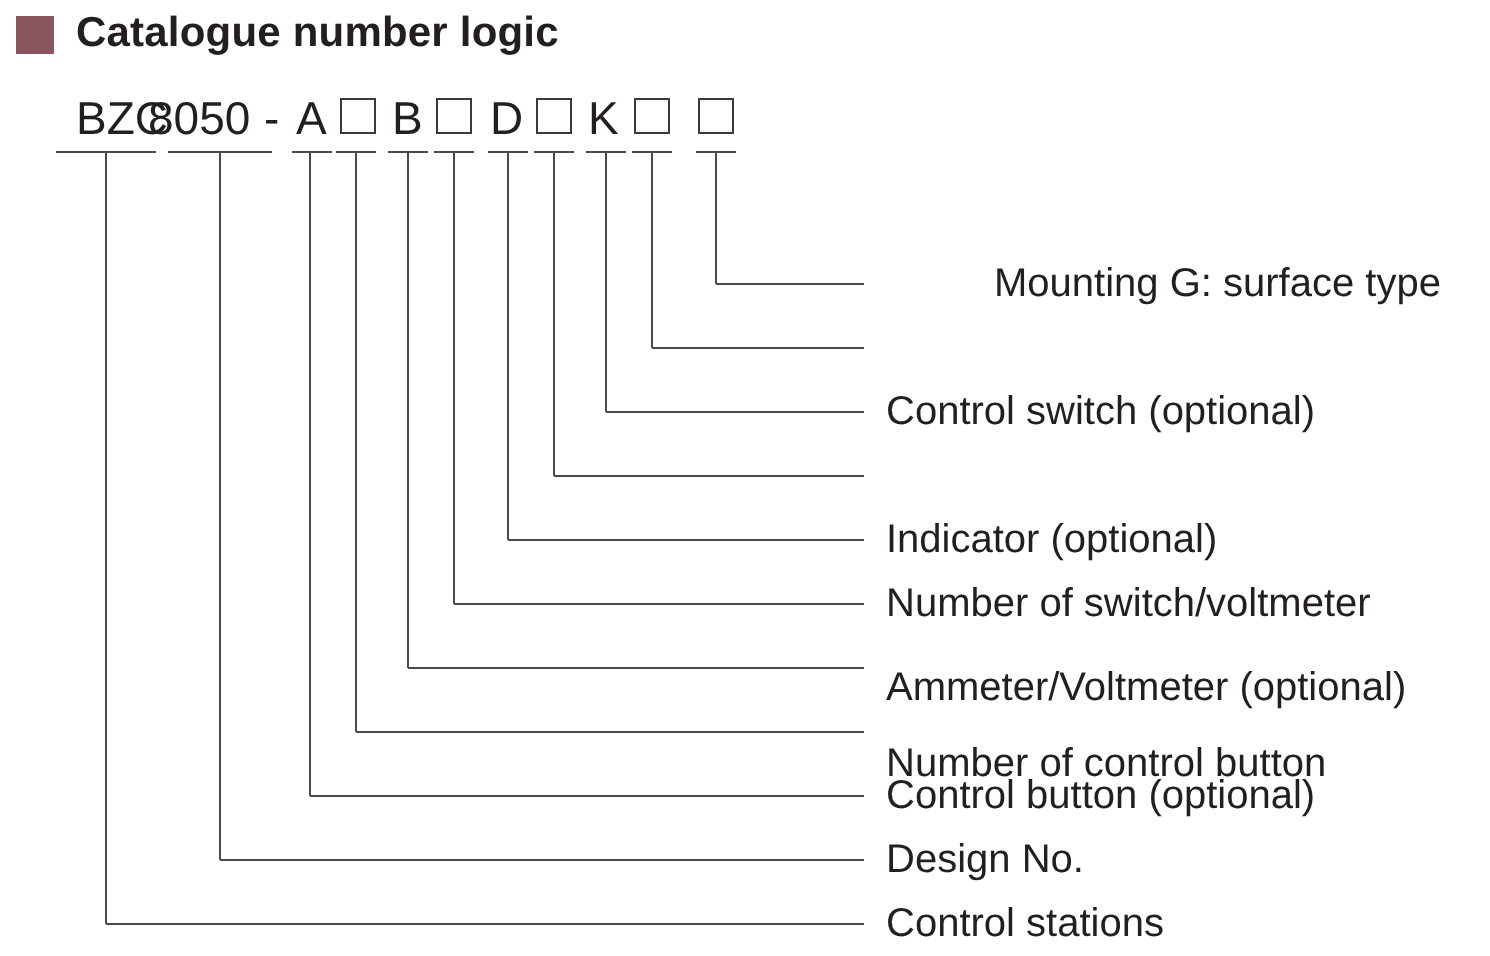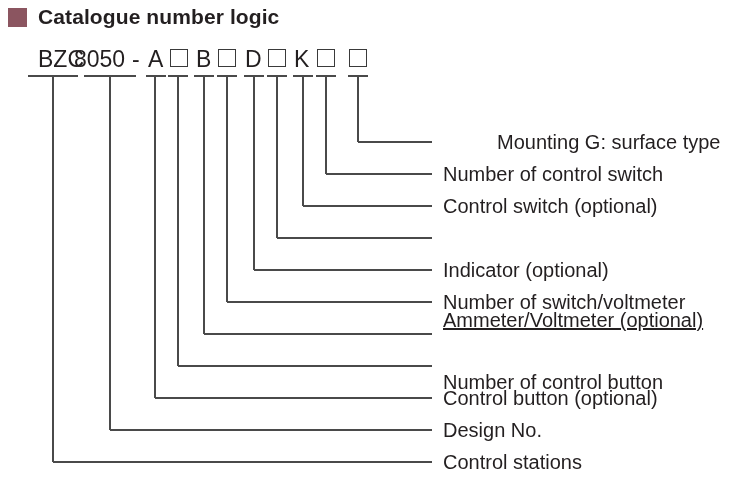--- a/index.html
+++ b/index.html
@@ -151,22 +151,21 @@
     <line x1="155" y1="76" x2="155" y2="398" stroke="#4a4a4a" stroke-width="1.3" shape-rendering="crispEdges"></line>
     <line x1="155" y1="398" x2="432" y2="398" stroke="#4a4a4a" stroke-width="1.3" shape-rendering="crispEdges"></line>
     <line x1="110" y1="76" x2="110" y2="430" stroke="#4a4a4a" stroke-width="1.3" shape-rendering="crispEdges"></line>
     <line x1="110" y1="430" x2="432" y2="430" stroke="#4a4a4a" stroke-width="1.3" shape-rendering="crispEdges"></line>
     <line x1="53" y1="76" x2="53" y2="462" stroke="#4a4a4a" stroke-width="1.3" shape-rendering="crispEdges"></line>
     <line x1="53" y1="462" x2="432" y2="462" stroke="#4a4a4a" stroke-width="1.3" shape-rendering="crispEdges"></line>
   </svg>
 
 <div id="labels">
     <div class="label-text" style="top: 142px; left: 469px; margin-left: 28px;">Mounting  G: surface type</div>
-    <div class="label-text" style="top: 174px; left: 443px;">Number of control switch</div>
     <div class="label-text" style="top: 206px; left: 443px;">Control switch (optional)</div>
     <div class="label-text" style="top: 270px; left: 443px;">Indicator (optional)</div>
     <div class="label-text" style="top: 302px; left: 443px;">Number of switch/voltmeter</div>
-    <div class="label-text" style="top: 320px; left: 443px; text-decoration: underline;">Ammeter/Voltmeter (optional)</div>
+    <div class="label-text" style="top: 344px; left: 443px;">Ammeter/Voltmeter (optional)</div>
     <div class="label-text" style="top: 366px; left: 443px; margin-top: 16px;">Number of control button</div>
     <div class="label-text" style="top: 398px; left: 443px;">Control button (optional)</div>
     <div class="label-text" style="top: 430px; left: 443px;">Design No.</div>
     <div class="label-text" style="top: 462px; left: 443px; text-align: center;">Control stations</div>
   </div>
 
 </body></html>

